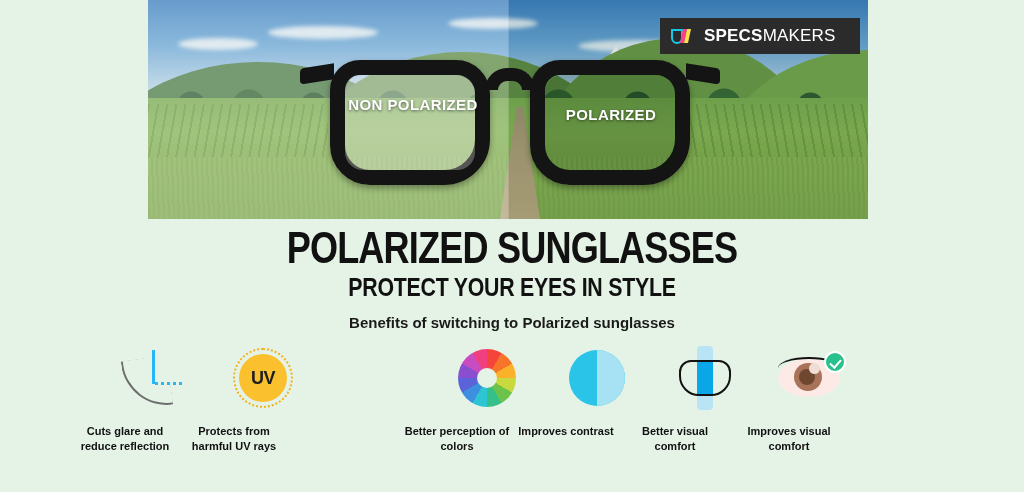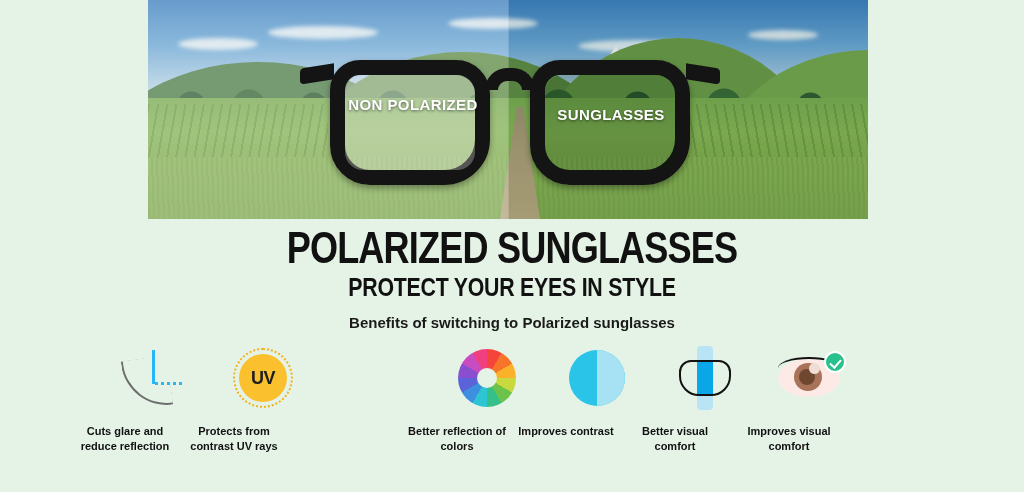--- a/index.html
+++ b/index.html
@@ -252,23 +252,35 @@
       <div class="temple temple-l"></div>
       <div class="temple temple-r"></div>
       <div class="lens lens-l">
         <div class="tint"></div>
       </div>
       <div class="lens lens-r">
         <div class="tint"></div>
       </div>
       <div class="bridge"></div>
       <div class="lens-label label-non">NON POLARIZED</div>
-      <div class="lens-label label-pol">SUNGLASSES</div>
-    </div>
-
+      <div class="lens-label label-pol">POLARIZED</div>
+    </div>
+
+    <div class="logo">
+      <span class="logo-mark">
+        <svg width="26" height="20" viewBox="0 0 26 20">
+          <path d="M2 4 h10 v8 a5 5 0 0 1 -10 0 z" fill="none" stroke="#16c8e8" stroke-width="2"></path>
+          <path d="M13 3 l4 0 -3 14 -4 0 z" fill="#ff3b8e"></path>
+          <path d="M17 3 l4 0 -3 14 -4 0 z" fill="#fde047"></path>
+        </svg>
+      </span>
+      <span class="logo-text">
+        <b>SPECS</b><span>MAKERS</span>
+      </span>
+    </div>
   </div>
 
   <div class="title">POLARIZED SUNGLASSES</div>
   <div class="subtitle">PROTECT YOUR EYES IN STYLE</div>
   <div class="tagline">Benefits of switching to Polarized sunglasses</div>
 
   <div class="benefits">
 
     <div class="benefit" style="left:66px">
       <div class="icon-box">
@@ -281,31 +293,31 @@
       <div class="benefit-label">Cuts glare and reduce reflection</div>
     </div>
 
     <div class="benefit" style="left:175px">
       <div class="icon-box">
         <div class="ic-uv">
           <div class="ring"></div>
           <div class="disc">UV</div>
         </div>
       </div>
-      <div class="benefit-label">Protects from contrast UV rays</div>
+      <div class="benefit-label">Protects from harmful UV rays</div>
     </div>
 
 
     <div class="benefit" style="left:398px">
       <div class="icon-box">
         <div class="ic-wheel">
           <div class="hole"></div>
         </div>
       </div>
-      <div class="benefit-label">Better reflection of colors</div>
+      <div class="benefit-label">Better perception of colors</div>
     </div>
 
     <div class="benefit" style="left:507px">
       <div class="icon-box">
         <div class="ic-contrast">
           <div class="half"></div>
         </div>
       </div>
       <div class="benefit-label">Improves contrast</div>
     </div>

